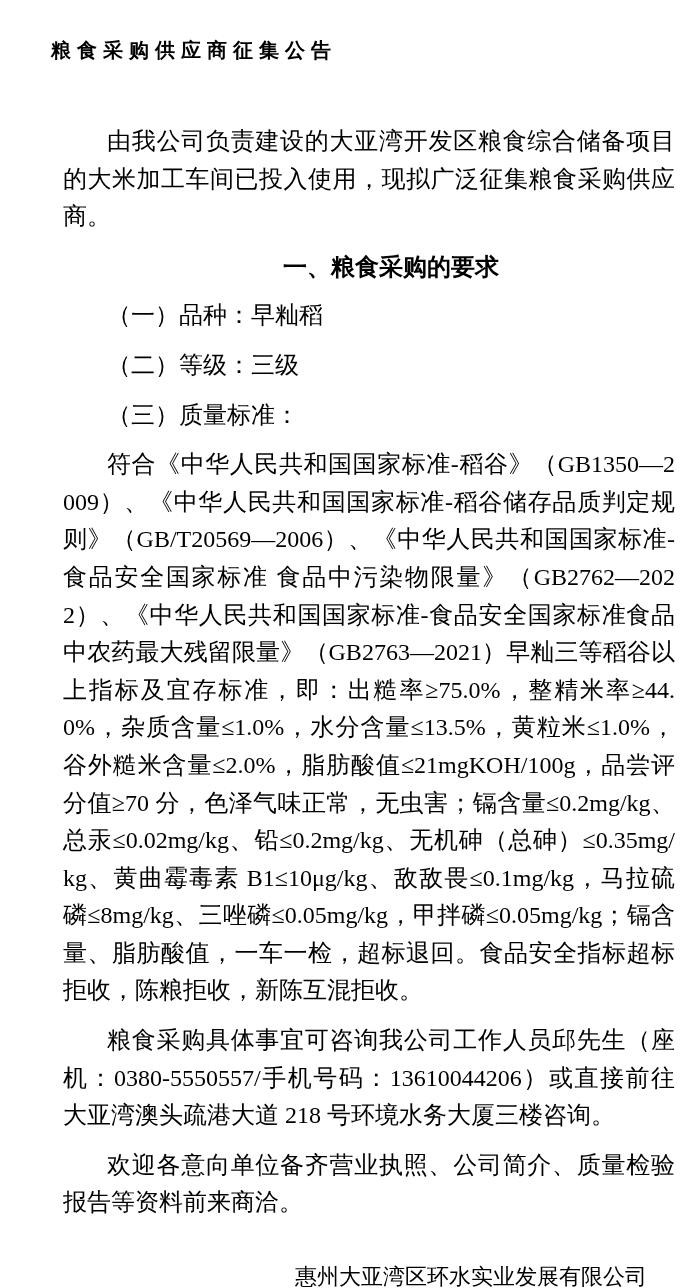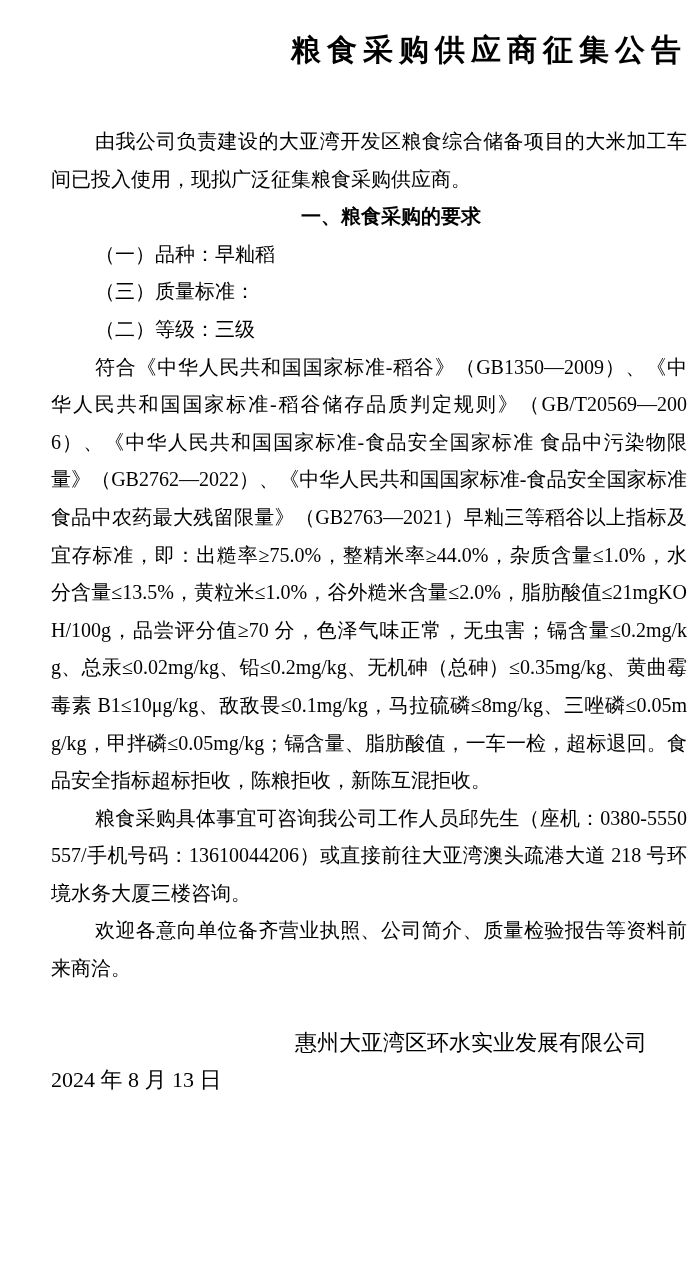--- a/index.html
+++ b/index.html
@@ -12,32 +12,32 @@
     width: 700px;
     height: 1288px;
     background: #ffffff;
     color: #000000;
     box-sizing: border-box;
     padding: 32px 13px 0 51px;
     overflow: hidden;
     font-family: "Liberation Serif", serif;
   }
   .doc-title {
-    text-align: right;
+    text-align: left;
     font-family: Liberation Sans, sans-serif;
     font-weight: bold;
-    font-size: 30px;
+    font-size: 20px;
     line-height: 36px;
     letter-spacing: 6px;
     margin: 0 0 55px 0;
     white-space: nowrap;
   }
   .body-text p {
-    margin: 0;
-    font-size: 20px;
+    margin: 12px;
+    font-size: 24px;
     line-height: 37.6px;
     text-align: justify;
     text-justify: inter-ideograph;
     text-indent: 44px;
     word-break: break-all;
   }
   .body-text p.section-heading {
     font-family: "Liberation Sans", sans-serif;
     font-weight: bold;
     text-align: center;
@@ -66,23 +66,23 @@
   <h1 class="doc-title">粮食采购供应商征集公告</h1>
 
   <div class="body-text">
 
     <p>由我公司负责建设的大亚湾开发区粮食综合储备项目的大米加工车间已投入使用，现拟广泛征集粮食采购供应商。</p>
 
     <p class="section-heading">一、粮食采购的要求</p>
 
     <p>（一）品种：早籼稻</p>
 
+    <p>（二）等级：三级</p>
+
     <p>（三）质量标准：</p>
-
-    <p>（二）等级：三级</p>
 
     <p>符合《中华人民共和国国家标准-稻谷》（GB1350—2009）、《中华人民共和国国家标准-稻谷储存品质判定规则》（GB/T20569—2006）、《中华人民共和国国家标准-食品安全国家标准 食品中污染物限量》（GB2762—2022）、《中华人民共和国国家标准-食品安全国家标准食品中农药最大残留限量》（GB2763—2021）早籼三等稻谷以上指标及宜存标准，即：出糙率≥75.0%，整精米率≥44.0%，杂质含量≤1.0%，水分含量≤13.5%，黄粒米≤1.0%，谷外糙米含量≤2.0%，脂肪酸值≤21mgKOH/100g，品尝评分值≥70 分，色泽气味正常，无虫害；镉含量≤0.2mg/kg、总汞≤0.02mg/kg、铅≤0.2mg/kg、无机砷（总砷）≤0.35mg/kg、黄曲霉毒素 B1≤10μg/kg、敌敌畏≤0.1mg/kg，马拉硫磷≤8mg/kg、三唑磷≤0.05mg/kg，甲拌磷≤0.05mg/kg；镉含量、脂肪酸值，一车一检，超标退回。食品安全指标超标拒收，陈粮拒收，新陈互混拒收。</p>
 
 
     <p>粮食采购具体事宜可咨询我公司工作人员邱先生（座机：0380-5550557/手机号码：13610044206）或直接前往大亚湾澳头疏港大道 218 号环境水务大厦三楼咨询。</p>
 
     <p>欢迎各意向单位备齐营业执照、公司简介、质量检验报告等资料前来商洽。</p>
 
   </div>
 

